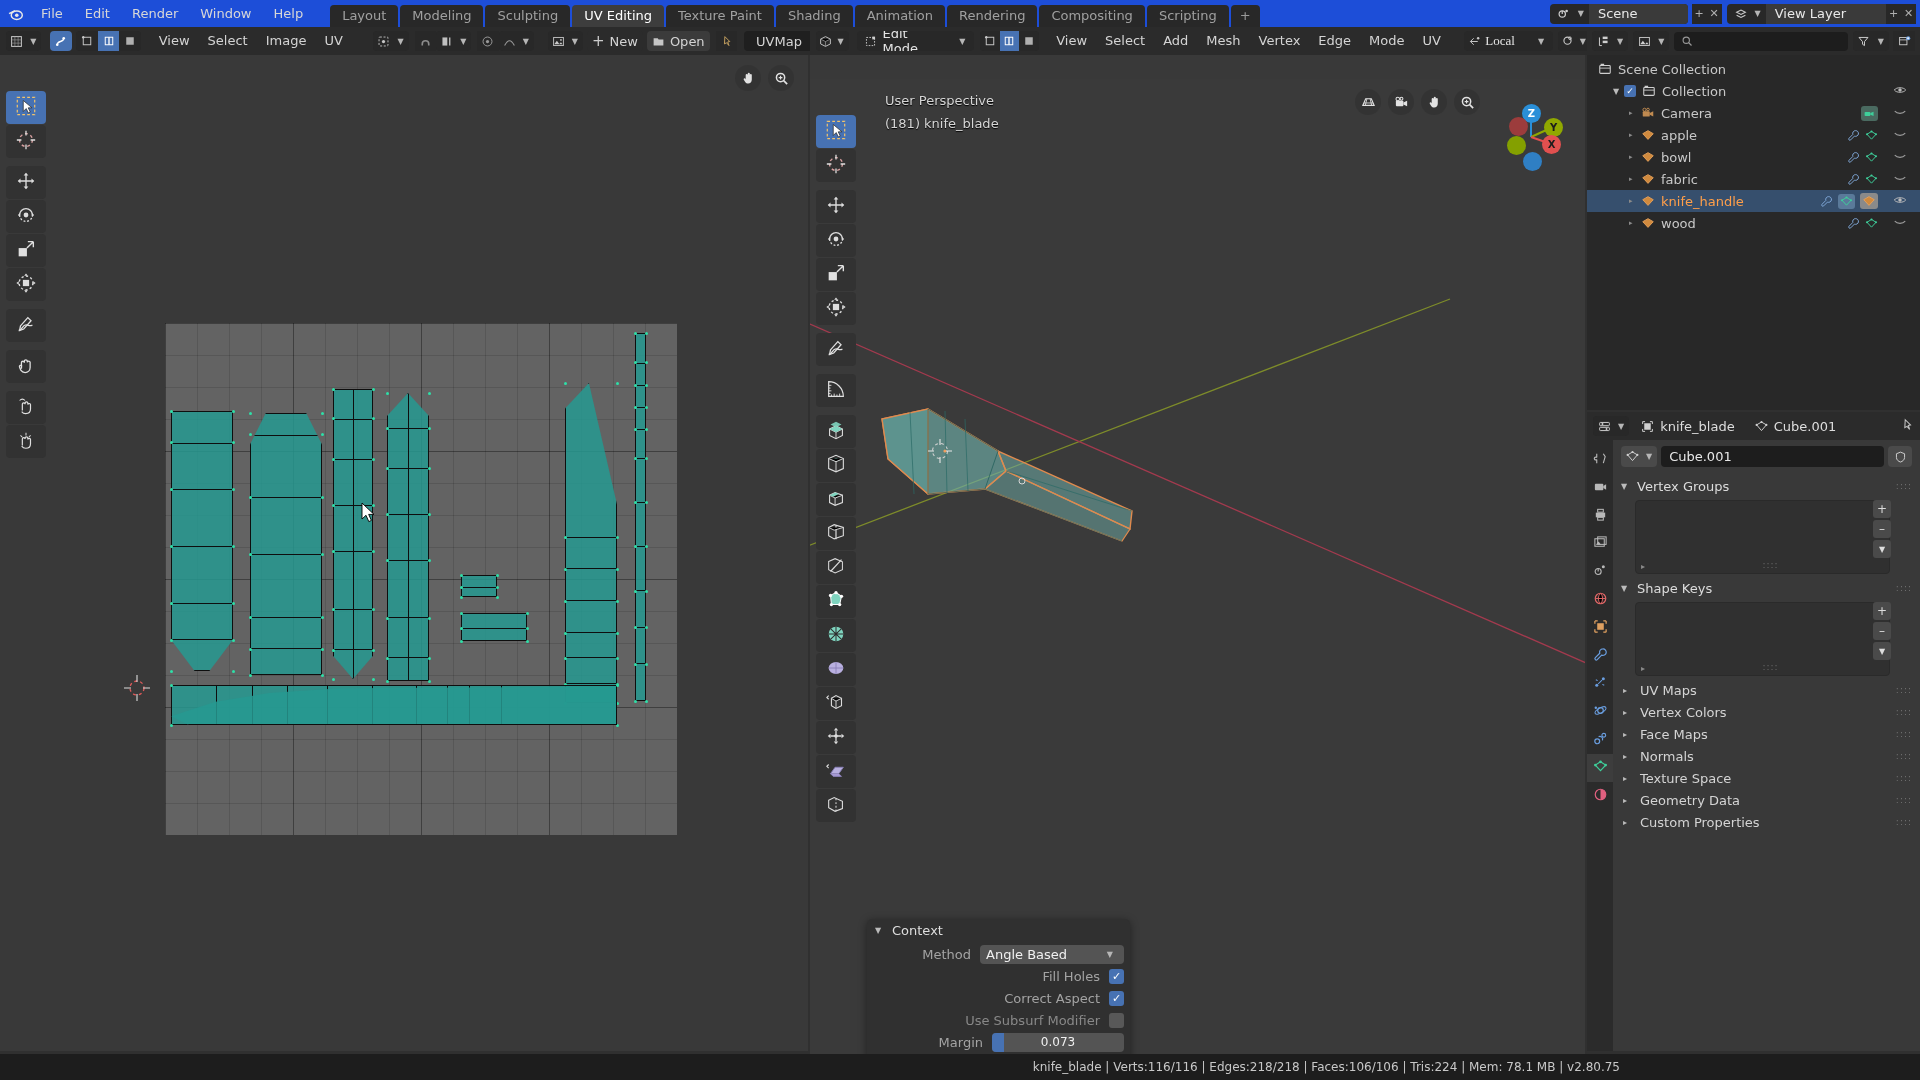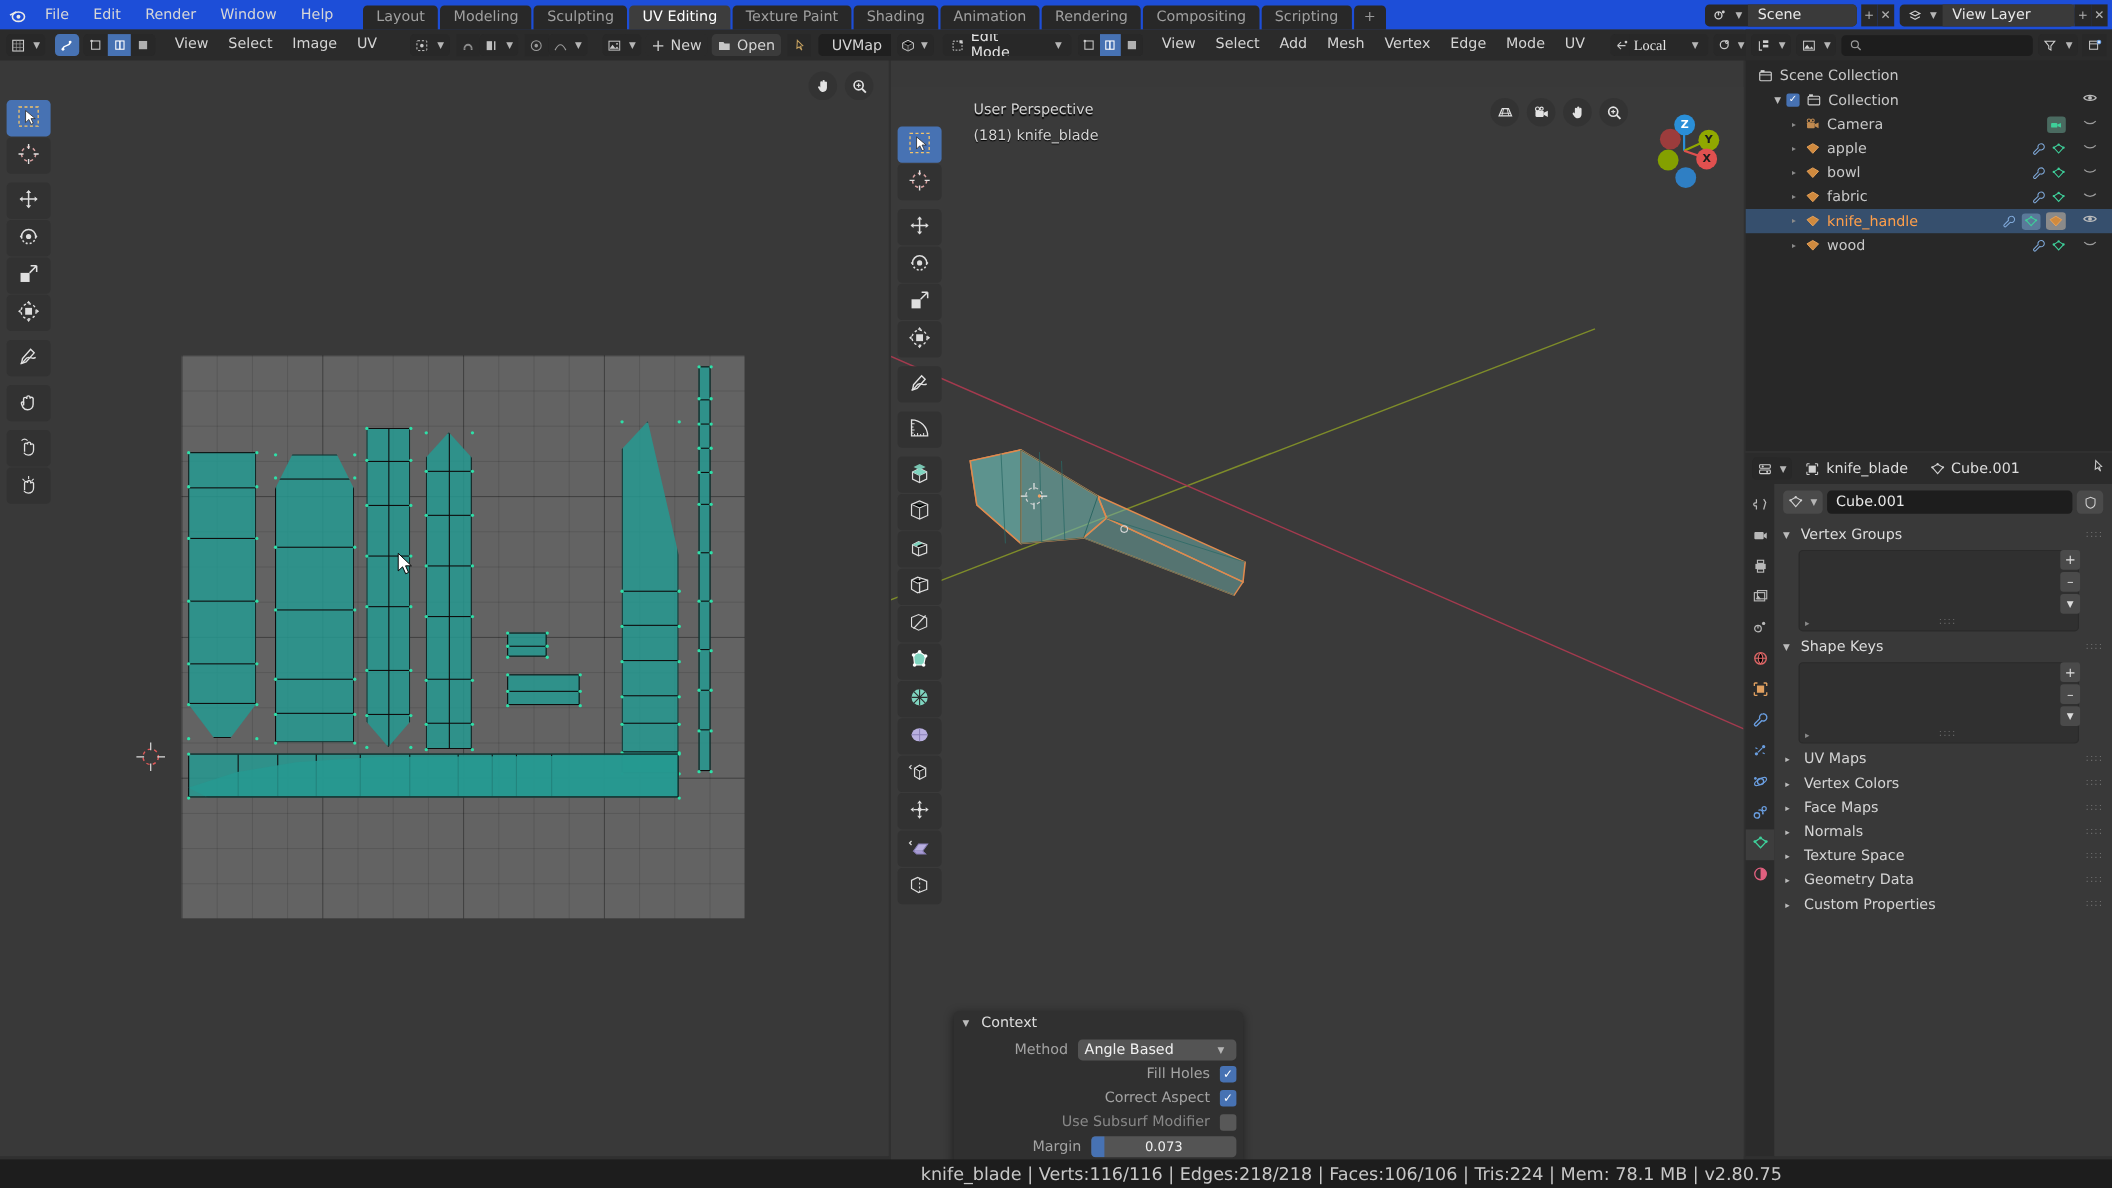--- a/index.html
+++ b/index.html
@@ -134,21 +134,21 @@
   .side-btns{position:absolute;right:-1px;top:0;width:18px;}
   .sb{width:18px;height:18px;background:#4a4a4a;border-radius:3px;margin-bottom:2px;display:flex;
       align-items:center;justify-content:center;color:#ddd;font-size:12px;}
   .rowpanel{display:flex;align-items:center;height:22px;font-size:13px;color:#d4d4d4;padding-left:2px;}
 
   
   .status{position:absolute;left:0;bottom:0;width:1920px;height:26px;background:#1d1d1d;display:flex;
           align-items:center;font-size:12px;color:#c0c0c0;}
   .st-item{display:flex;align-items:center;margin-left:14px;}
   .st-item .lb{margin-left:7px;}
-  .st-right{margin-left:auto;margin-right:300px;color:#c8c8c8;font-size:16px;}
+  .st-right{margin-left:auto;margin-right:300px;color:#c8c8c8;font-size:12px;}
   .mouse{width:10px;height:14px;border:1.4px solid #c8c8c8;border-radius:5px;position:relative;}
   .mouse i{position:absolute;top:-1px;width:4px;height:6px;background:#c8c8c8;}
   .mouse i.l{left:-1px;border-radius:4px 0 0 0;}
   .mouse i.m{left:2.2px;border-radius:2px;}
   .mouse i.r{right:-1px;border-radius:0 4px 0 0;}
 
   .cursor-arrow{position:absolute;left:361px;top:447px;z-index:50;}
 </style>
 </head>
 <body>

